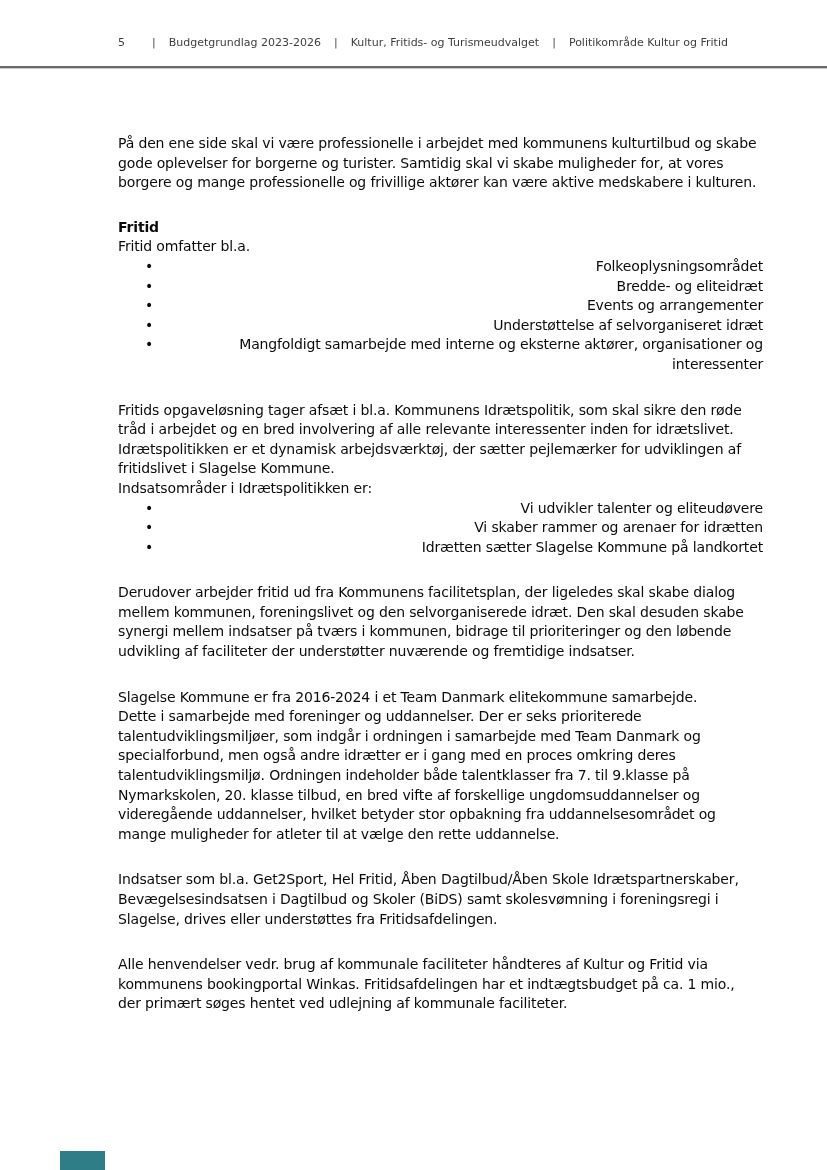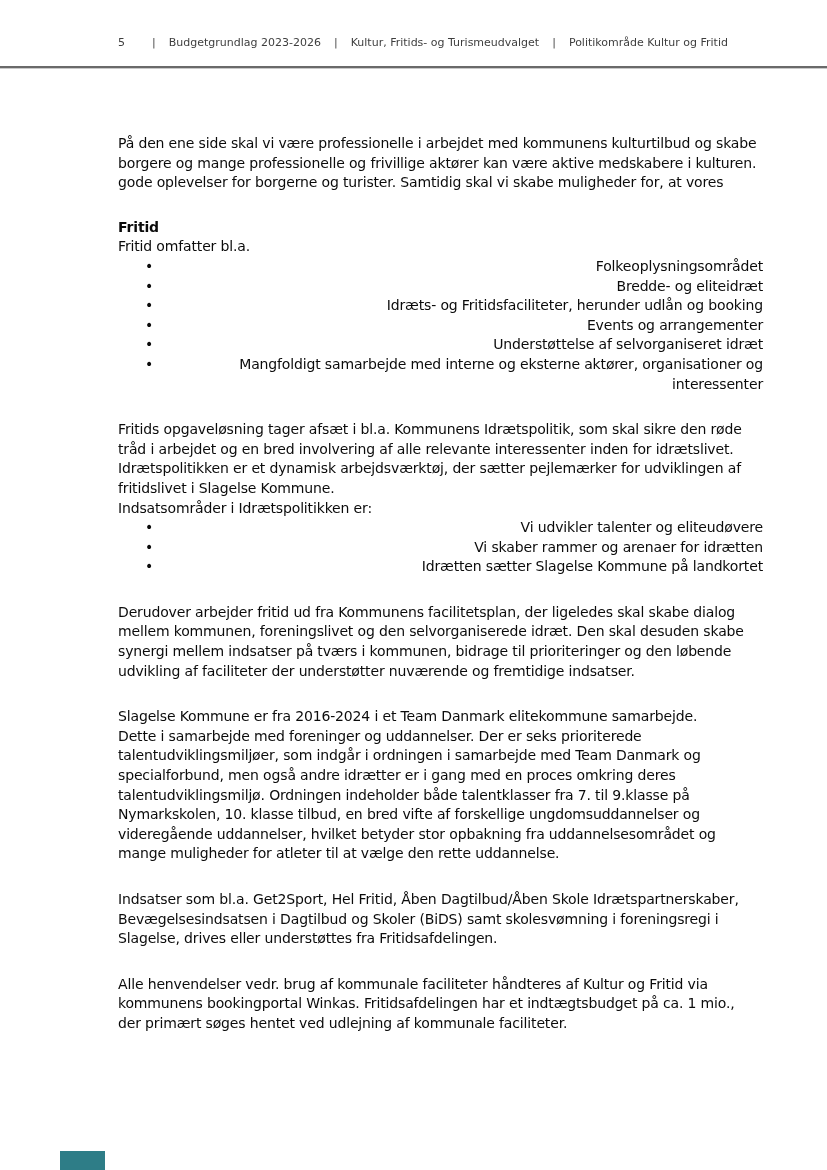--- a/index.html
+++ b/index.html
@@ -57,40 +57,37 @@
 
   <div class="rule"></div>
 
   <div class="content">
 
     <div class="block">
         <div>
           <div class="wrapline">På den ene side skal vi være professionelle i arbejdet med kommunens kulturtilbud og skabe</div>
         </div>
         <div>
-          <div class="wrapline">borgere og mange professionelle og frivillige aktører kan være aktive medskabere i kulturen.</div>
+          <div class="wrapline">gode oplevelser for borgerne og turister. Samtidig skal vi skabe muligheder for, at vores</div>
         </div>
         <div>
-          <div class="wrapline">gode oplevelser for borgerne og turister. Samtidig skal vi skabe muligheder for, at vores</div>
+          <div class="wrapline">borgere og mange professionelle og frivillige aktører kan være aktive medskabere i kulturen.</div>
         </div>
       </div>
 
     <div class="h-fritid">Fritid</div>
 
     <div class="line">Fritid omfatter bl.a.</div>
 
     <ul class="bullets">
         <li>
           <div class="wrapline">Folkeoplysningsområdet</div>
         </li>
         <li>
           <div class="wrapline">Bredde- og eliteidræt</div>
-        </li>
-        <li>
-          <div class="wrapline">Idræts- og Fritidsfaciliteter, herunder udlån og booking</div>
         </li>
         <li>
           <div class="wrapline">Events og arrangementer</div>
         </li>
         <li>
           <div class="wrapline">Understøttelse af selvorganiseret idræt</div>
         </li>
         <li>
           <div class="wrapline">Mangfoldigt samarbejde med interne og eksterne aktører, organisationer og</div>
           <div class="wrapline">interessenter</div>
@@ -152,21 +149,21 @@
         <div>
           <div class="wrapline">talentudviklingsmiljøer, som indgår i ordningen i samarbejde med Team Danmark og</div>
         </div>
         <div>
           <div class="wrapline">specialforbund, men også andre idrætter er i gang med en proces omkring deres</div>
         </div>
         <div>
           <div class="wrapline">talentudviklingsmiljø. Ordningen indeholder både talentklasser fra 7. til 9.klasse på</div>
         </div>
         <div>
-          <div class="wrapline">Nymarkskolen, 10. klasse tilbud, en bred vifte af forskellige ungdomsuddannelser og</div>
+          <div class="wrapline">Nymarkskolen, 20. klasse tilbud, en bred vifte af forskellige ungdomsuddannelser og</div>
         </div>
         <div>
           <div class="wrapline">videregående uddannelser, hvilket betyder stor opbakning fra uddannelsesområdet og</div>
         </div>
         <div>
           <div class="wrapline">mange muligheder for atleter til at vælge den rette uddannelse.</div>
         </div>
       </div>
 
     <div class="block mt18">

